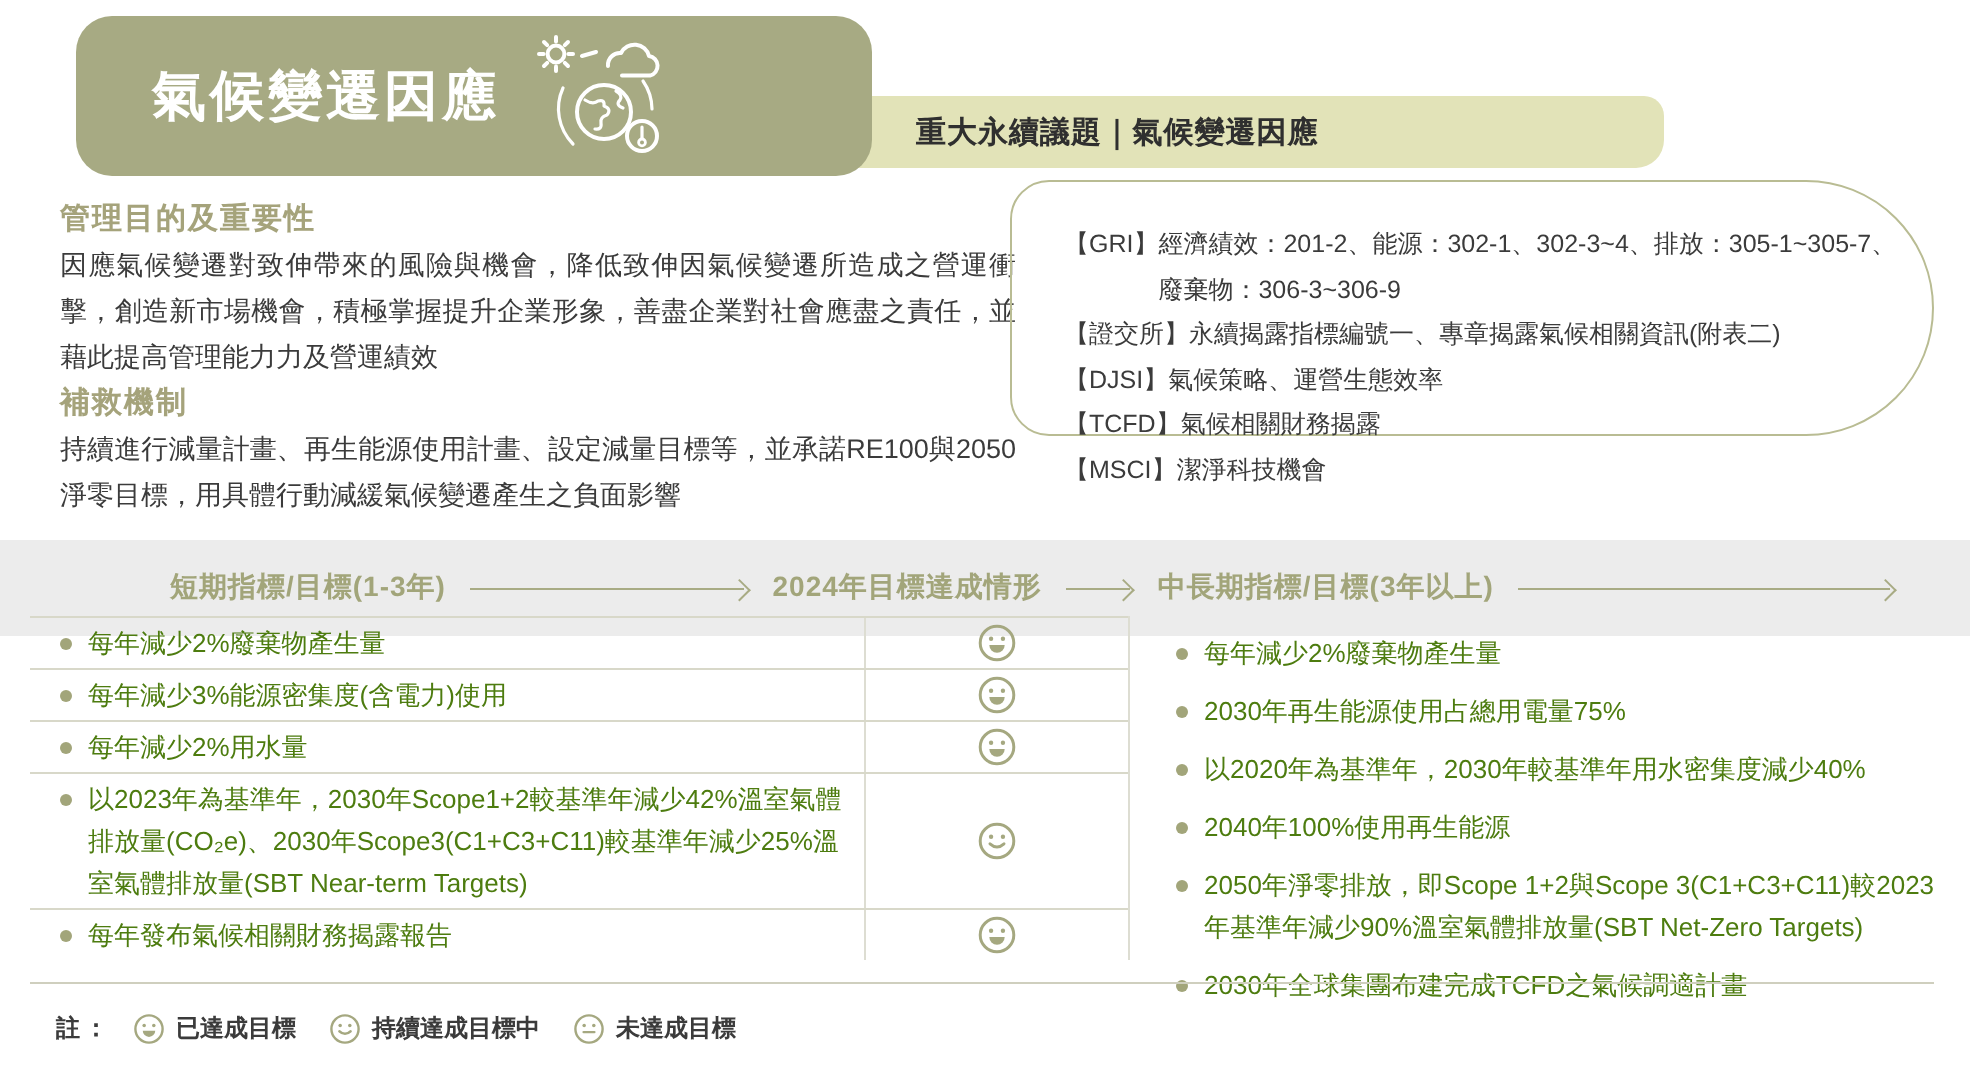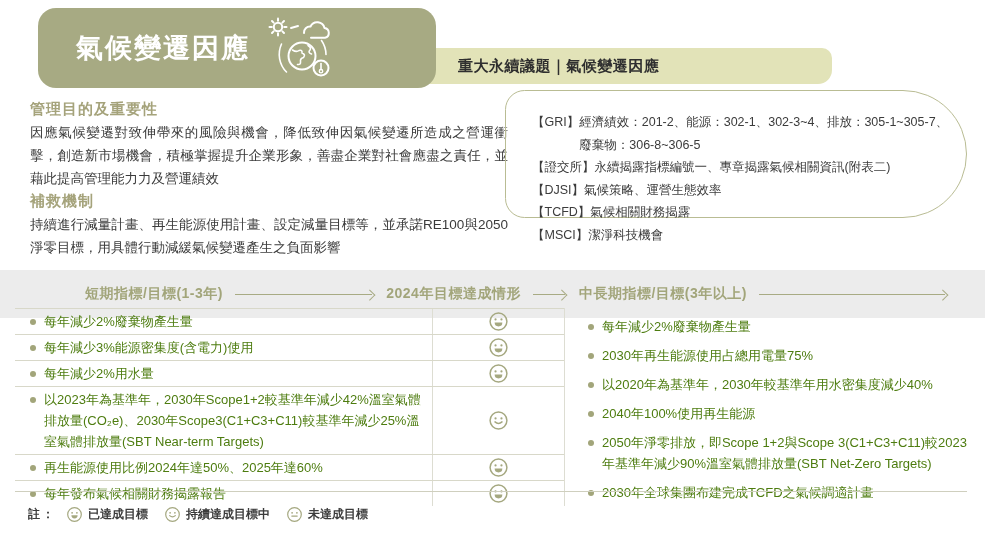--- a/index.html
+++ b/index.html
@@ -95,21 +95,21 @@
   <div class="sec-head" style="top:100px">管理目的及重要性</div>
   <div class="sec-body" style="top:121px">因應氣候變遷對致伸帶來的風險與機會，降低致伸因氣候變遷所造成之營運衝擊，創造新市場機會，積極掌握提升企業形象，善盡企業對社會應盡之責任，並藉此提高管理能力力及營運績效</div>
   <div class="sec-head" style="top:192px">補救機制</div>
   <div class="sec-body" style="top:213px">持續進行減量計畫、再生能源使用計畫、設定減量目標等，並承諾RE100與2050淨零目標，用具體行動減緩氣候變遷產生之負面影響</div>
 
   <div class="ref-box" id="ref-box">
       <div class="ref-item">
         <span class="ref-tag">【GRI】</span>
         <div class="ref-lines">
           <div class="ref-line">經濟績效：201-2、能源：302-1、302-3~4、排放：305-1~305-7、</div>
-          <div class="ref-line">廢棄物：306-8~306-5</div>
+          <div class="ref-line">廢棄物：306-3~306-9</div>
         </div>
       </div>
       <div class="ref-item">
         <span class="ref-tag">【證交所】</span>
         <div class="ref-lines">
           <div class="ref-line">永續揭露指標編號一、專章揭露氣候相關資訊(附表二)</div>
         </div>
       </div>
       <div class="ref-item">
         <span class="ref-tag">【DJSI】</span>
@@ -187,34 +187,20 @@
         <div class="st-goal">
           <span class="bullet"></span>
           <span class="goal-text">以2023年為基準年，2030年Scope1+2較基準年減少42%溫室氣體排放量(CO₂e)、2030年Scope3(C1+C3+C11)較基準年減少25%溫室氣體排放量(SBT Near-term Targets)</span>
         </div>
         <div class="st-status">
           <svg width="21" height="21" viewBox="0 0 24 24">
             <circle cx="12" cy="12" r="9.6" stroke="#a5a880" stroke-width="1.7" fill="none"></circle>
             <circle cx="8.6" cy="9.6" r="1.25" fill="#a5a880"></circle>
             <circle cx="15.4" cy="9.6" r="1.25" fill="#a5a880"></circle>
             <path d="M8 13.6 q4 3.6 8 0" stroke="#a5a880" stroke-width="1.7" fill="none" stroke-linecap="round"></path>
-          </svg>
-        </div>
-      </div>
-      <div class="st-row">
-        <div class="st-goal">
-          <span class="bullet"></span>
-          <span class="goal-text">再生能源使用比例2024年達50%、2025年達60%</span>
-        </div>
-        <div class="st-status">
-          <svg width="21" height="21" viewBox="0 0 24 24">
-            <circle cx="12" cy="12" r="9.6" stroke="#a5a880" stroke-width="1.7" fill="none"></circle>
-            <circle cx="8.6" cy="9.6" r="1.25" fill="#a5a880"></circle>
-            <circle cx="15.4" cy="9.6" r="1.25" fill="#a5a880"></circle>
-            <path d="M7.6 13.2 h8.8 a4.4 4.4 0 0 1 -8.8 0 z" fill="#a5a880"></path>
           </svg>
         </div>
       </div>
       <div class="st-row">
         <div class="st-goal">
           <span class="bullet"></span>
           <span class="goal-text">每年發布氣候相關財務揭露報告</span>
         </div>
         <div class="st-status">
           <svg width="21" height="21" viewBox="0 0 24 24">

